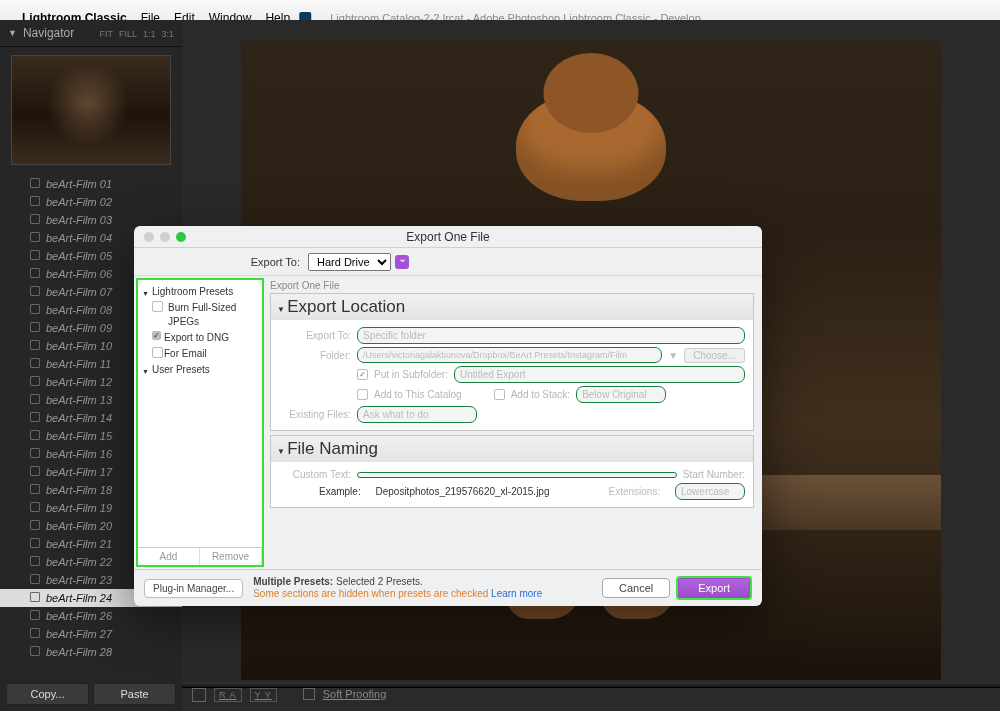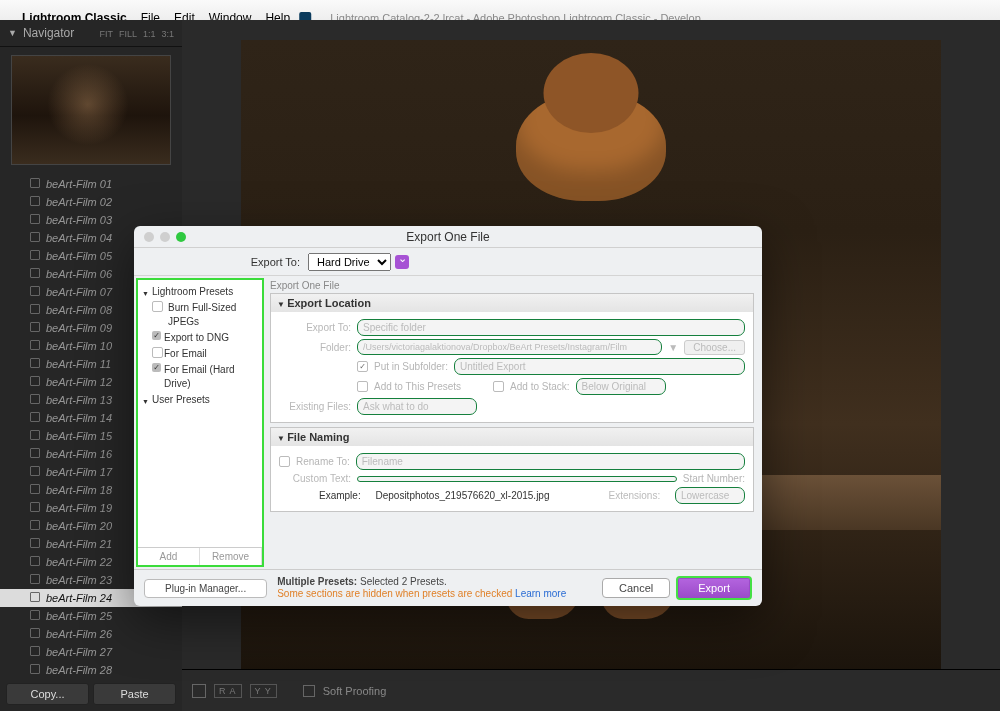--- a/index.html
+++ b/index.html
@@ -28,21 +28,21 @@
 .main-photo { position:absolute; top:20px; left:182px; right:0; bottom:26px; background:#2a2a2a; display:flex; justify-content:center; align-items:flex-start; }
 .photo { margin-top:20px; width:700px; height:640px; background:linear-gradient(180deg,#2f2418 0%, #2b2014 30%, #402f1e 60%, #1a130b 100%); position:relative; overflow:hidden; }
 .photo .hat { position:absolute; left:50%; top:8%; width:150px; height:110px; background:#a8682f; border-radius:50% 50% 45% 45%; transform:translateX(-50%); box-shadow:inset 0 -30px 20px rgba(0,0,0,.2); }
 .photo .pom { position:absolute; left:50%; top:2%; width:95px; height:80px; background:#8e5527; border-radius:50%; transform:translateX(-50%); }
 .photo .coat { position:absolute; left:50%; top:35%; width:260px; height:260px; background:#e8e0d0; border-radius:35% 35% 40% 40%; transform:translateX(-50%); }
 .photo .plank { position:absolute; left:0; right:0; top:68%; height:55px; background:linear-gradient(#6b5138,#4a3724); }
 .photo .boots { position:absolute; left:50%; top:78%; width:170px; height:90px; transform:translateX(-50%); }
 .photo .boots::before, .photo .boots::after { content:""; position:absolute; width:75px; height:80px; background:#7a4d28; border-radius:20% 30% 40% 30%; }
 .photo .boots::before { left:0; } .photo .boots::after { right:0; }
 
-.bottom-toolbar { position:absolute; bottom:0; left:182px; right:0; height:42px; background:#2a2a2a; border-top:1px solid #000; display:flex; align-items:center; padding:0 10px; gap:8px; color:#888; font-size:11px; }
+.bottom-toolbar { position:absolute; bottom:0; left:182px; right:0; height:24px; background:#2a2a2a; border-top:1px solid #000; display:flex; align-items:flex-start; padding:0 10px; gap:8px; color:#888; font-size:11px;text-decoration:underline; }
 .bottom-toolbar .box { border:1px solid #555; padding:1px 4px; font-size:9px; letter-spacing:1px; color:#777; }
 .bottom-toolbar .chk { width:12px; height:12px; border:1px solid #666; }
 
 .dialog { position:absolute; left:134px; top:226px; width:628px; height:380px; background:#eef0f2; border-radius:6px; box-shadow:0 15px 50px rgba(0,0,0,.5); display:flex; flex-direction:column; font-size:11px; color:#444; }
 .dlg-title { height:22px; display:flex; align-items:center; position:relative; border-bottom:1px solid #d0d0d0; }
 .traffic { display:flex; gap:6px; padding-left:10px; }
 .tdot { width:10px; height:10px; border-radius:50%; }
 .tr { background:#cfcfcf; } .ty { background:#cfcfcf; } .tg { background:#2fc940; }
 .dlg-title .t { position:absolute; left:50%; transform:translateX(-50%); font-size:12px; color:#333; }
 .export-to-row { height:28px; display:flex; align-items:center; justify-content:flex-start; padding:0 10px; border-bottom:1px solid #d4d4d4; }
@@ -58,33 +58,33 @@
 .preset-pane .node.top::before { content:"▼"; position:absolute; left:2px; font-size:7px; top:3px; }
 .preset-pane .node.leaf { padding-left:24px; }
 .preset-pane .node.leaf.chk::before { content:"✓"; position:absolute; left:12px; font-size:8px; background:#bbb; width:9px; height:9px; text-align:center; line-height:9px; border-radius:2px; color:#333; }
 .preset-pane .node.leaf.nochk::before { content:""; position:absolute; left:12px; width:9px; height:9px; border:1px solid #bbb; border-radius:2px; }
 .pp-buttons { position:absolute; bottom:0; left:0; right:0; display:flex; border-top:1px solid #ccc; }
 .pp-buttons .b { flex:1; text-align:center; padding:3px 0; color:#999; font-size:10px; border-right:1px solid #ddd; }
 
 .settings-pane { flex:1; padding:4px 8px 0 4px; overflow:hidden; }
 .settings-pane .shdr { color:#888; font-size:10px; margin-bottom:2px; }
 .section { background:#fff; border:1px solid #c5c5c5; margin-bottom:4px; }
-.section .sh { background:linear-gradient(#f1f1f1,#e4e4e4); padding:3px 6px; font-weight:700; font-size:11px; color:#333; }
+.section .sh { background:linear-gradient(#f1f1f1,#e4e4e4); padding:3px 6px; font-weight:400; font-size:17px; color:#333; }
 .section .sh::before { content:"▼ "; font-size:8px; font-weight:normal; }
 .section .body { padding:4px 8px; color:#b5b5b5; font-size:10px; }
 .frow { display:flex; align-items:center; margin:3px 0; gap:6px; }
 .frow .fl { width:72px; text-align:right; color:#b8b8b8; }
 .frow .fv { flex:1; background:#f4f4f4; border:1px solid #15803d; padding:2px 5px; color:#bbb; border-radius:7px; }
 .frow .cb { width:11px; height:11px; border:1px solid #bbb; border-radius:2px; display:inline-flex; align-items:center; justify-content:center; font-size:8px; color:#666; }
 .frow .cb.cked::after { content:"✓"; }
 .frow.example { color:#333; padding-left:40px; }
 .choose-btn { background:#f0f0f0; border:1px solid #ccc; padding:1px 8px; border-radius:3px; color:#bbb; font-size:10px; }
 
 .dlg-footer { border-top:1px solid #ccc; padding:6px 10px; display:flex; align-items:center; }
-.plugin-btn { background:#fff; border:1px solid #bbb; padding:3px 20px; border-radius:4px; font-size:10px; }
+.plugin-btn { background:#fff; border:1px solid #bbb; padding:3px 8px; border-radius:4px; font-size:10px; }
 .footer-txt { margin-left:10px; font-size:10px; line-height:12px; }
 .footer-txt .orange { color:#e08028; }
 .footer-txt .link { color:#2a6cd4; }
 .footer-spacer { flex:1; }
 .btn { padding:3px 16px; border-radius:4px; font-size:11px; margin-left:6px; border:1px solid #aaa; background:#fff; }
 .btn.export { background:linear-gradient(#b465df,#9b4ac9); color:#fff; border:2px solid #44e044; padding:4px 20px; font-weight:500; box-shadow:0 0 0 1px #9b4ac9 inset; }
 </style>
 </head>
 <body>
 
@@ -138,21 +138,20 @@
       <div class="row">beArt-Film 15</div>
       <div class="row">beArt-Film 16</div>
       <div class="row">beArt-Film 17</div>
       <div class="row">beArt-Film 18</div>
       <div class="row">beArt-Film 19</div>
       <div class="row">beArt-Film 20</div>
       <div class="row">beArt-Film 21</div>
       <div class="row">beArt-Film 22</div>
       <div class="row">beArt-Film 23</div>
       <div class="row sel">beArt-Film 24</div>
-      <div class="row">beArt-Film 25</div>
       <div class="row">beArt-Film 26</div>
       <div class="row">beArt-Film 27</div>
       <div class="row">beArt-Film 28</div>
     </div>
   <div class="sidebar-buttons">
     <div class="sbtn">Copy...</div>
     <div class="sbtn">Paste</div>
   </div>
 </div>
 
@@ -180,21 +179,20 @@
     <span class="purple-arrow"></span>
   </div>
 
   <div class="dlg-body">
     <div class="preset-pane">
       <div class="hdr">Preset:</div>
       <div class="node top">Lightroom Presets</div>
       <div class="node leaf nochk" style="padding-left:28px">Burn Full-Sized JPEGs</div>
       <div class="node leaf chk">Export to DNG</div>
       <div class="node leaf nochk">For Email</div>
-      <div class="node leaf chk">For Email (Hard Drive)</div>
       <div class="node top">User Presets</div>
       <div class="pp-buttons">
         <div class="b">Add</div>
         <div class="b">Remove</div>
       </div>
     </div>
 
     <div class="settings-pane">
       <div class="shdr">Export One File</div>
 
@@ -213,41 +211,36 @@
             </div>
           <div class="frow">
               <span class="fl"></span>
               <span class="cb cked"></span>
               <span>Put in Subfolder:</span>
               <span class="fv">Untitled Export</span>
             </div>
           <div class="frow">
               <span class="fl"></span>
               <span class="cb"></span>
-              <span>Add to This Presets</span>
+              <span>Add to This Catalog</span>
               <span style="width:20px"></span>
               <span class="cb"></span>
               <span>Add to Stack:</span>
               <span class="fv" style="flex:0 0 90px">Below Original</span>
             </div>
           <div class="frow">
               <span class="fl">Existing Files:</span>
               <span class="fv" style="flex:0 0 120px">Ask what to do</span>
             </div>
         </div>
       </div>
 
       <div class="section">
         <div class="sh">File Naming</div>
         <div class="body">
-          <div class="frow">
-              <span class="cb"></span>
-              <span>Rename To:</span>
-              <span class="fv">Filename</span>
-            </div>
           <div class="frow">
               <span class="fl">Custom Text:</span>
               <span class="fv"></span>
               <span>Start Number:</span>
             </div>
           <div class="frow example"><span style="color:#333">Example:</span>&nbsp;<span style="color:#333">Depositphotos_219576620_xl-2015.jpg</span><span style="flex:1"></span><span style="color:#bbb">Extensions:</span>&nbsp;<span class="fv" style="flex:0 0 70px">Lowercase</span></div>
         </div>
       </div>
 
     </div>

